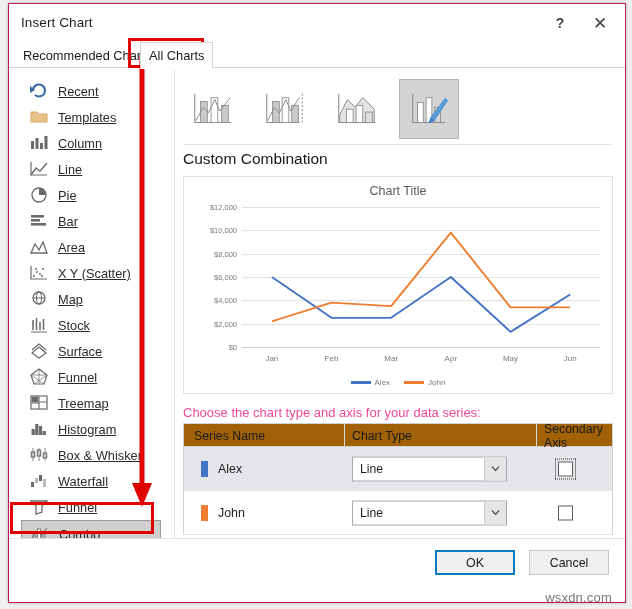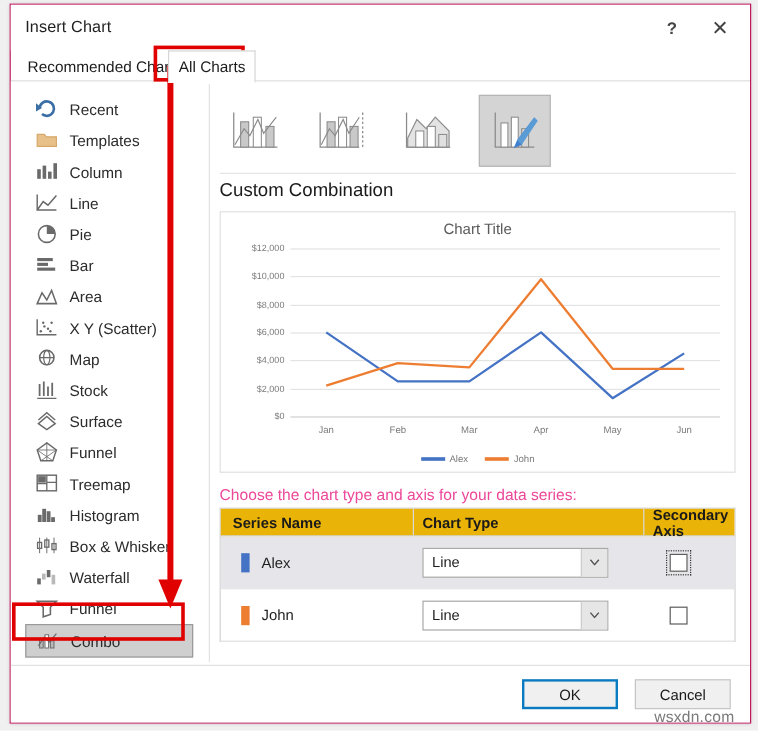--- a/index.html
+++ b/index.html
@@ -97,21 +97,21 @@
     margin: 0 6px 0 6px;
     padding-left: 8px;
     height: 28px;
   }
   .ct-icon {
     width: 20px; height: 18px;
     margin-right: 9px;
     flex: none;
     display: block;
   }
-  .ct-label { white-space: nowrap; }
+  .ct-label { white-space: nowrap; text-decoration: underline; }
 
   
   .vdivider {
     position: absolute;
     left: 165px; top: 2px; bottom: 2px;
     width: 1px; background: #e2e2e2;
   }
 
   
   .rightpane {
@@ -201,22 +201,21 @@
   .series-table {
     position: absolute; left: 2px; right: 6px; top: 355px;
     height: 112px;
     border: 1px solid #d3d3d3;
     background: #ffffff;
   }
   .st-head {
     position: relative;
     height: 23px;
     border-bottom: 1px solid #d3d3d3;
-    background: #eab308;
-    font-weight: bold;
+    background: #a16207;
   }
   .st-head .cell {
     position: absolute; top: 0; height: 23px;
     display: flex; align-items: center;
     font-size: 12.3px; color: #1a1a1a;
   }
   .col-name  { left: 10px; }
   .col-type  { left: 168px; }
   .col-axis  { left: 360px; }
   .st-vline {
@@ -264,21 +263,21 @@
     background: #ffffff;
   }
   .checkbox.focused {
     outline: 1px dotted #333;
     outline-offset: 2px;
   }
 
   
   .footer {
     position: absolute; left: 0; right: 0; bottom: 0;
-    height: 48px;
+    height: 64px;
     border-top: 1px solid #e0e0e0;
     background: #ffffff;
   }
   .btn {
     position: absolute; top: 11px;
     width: 80px; height: 25px;
     font-size: 12.4px; color: #1a1a1a;
     display: flex; align-items: center; justify-content: center;
     background: #f0f0f0;
     border: 1px solid #c6c6c6;

